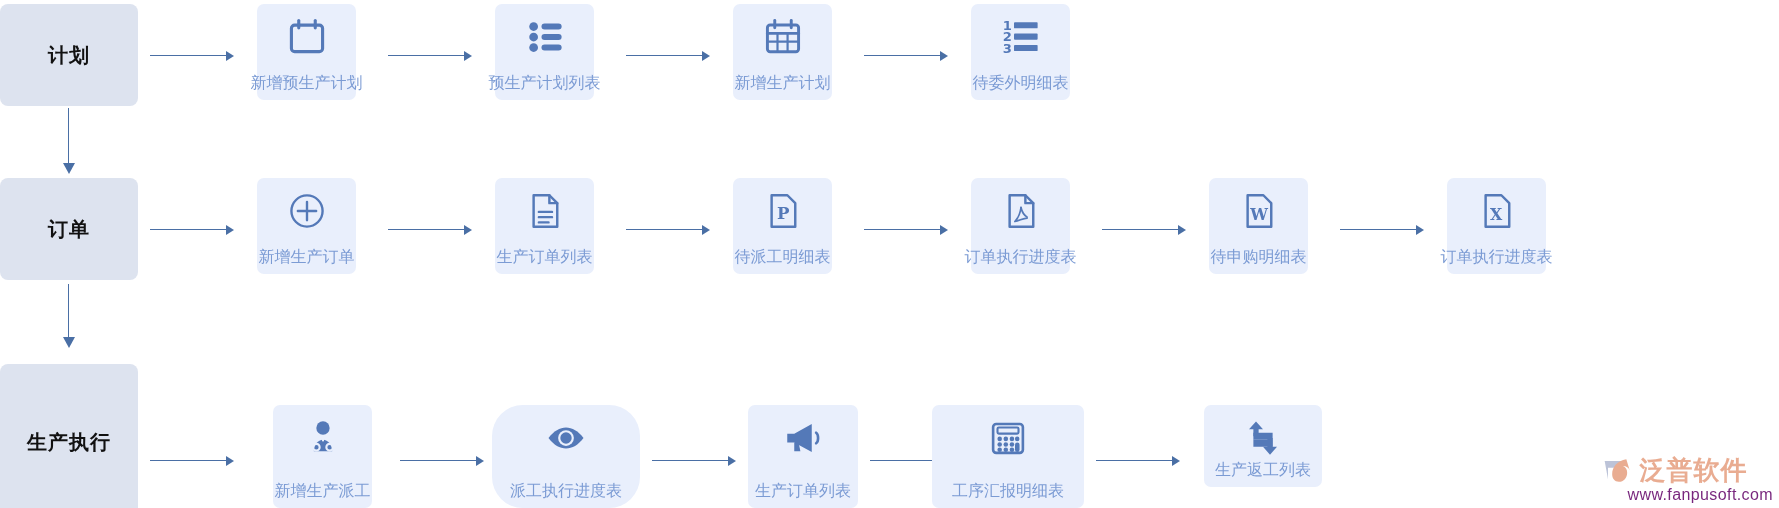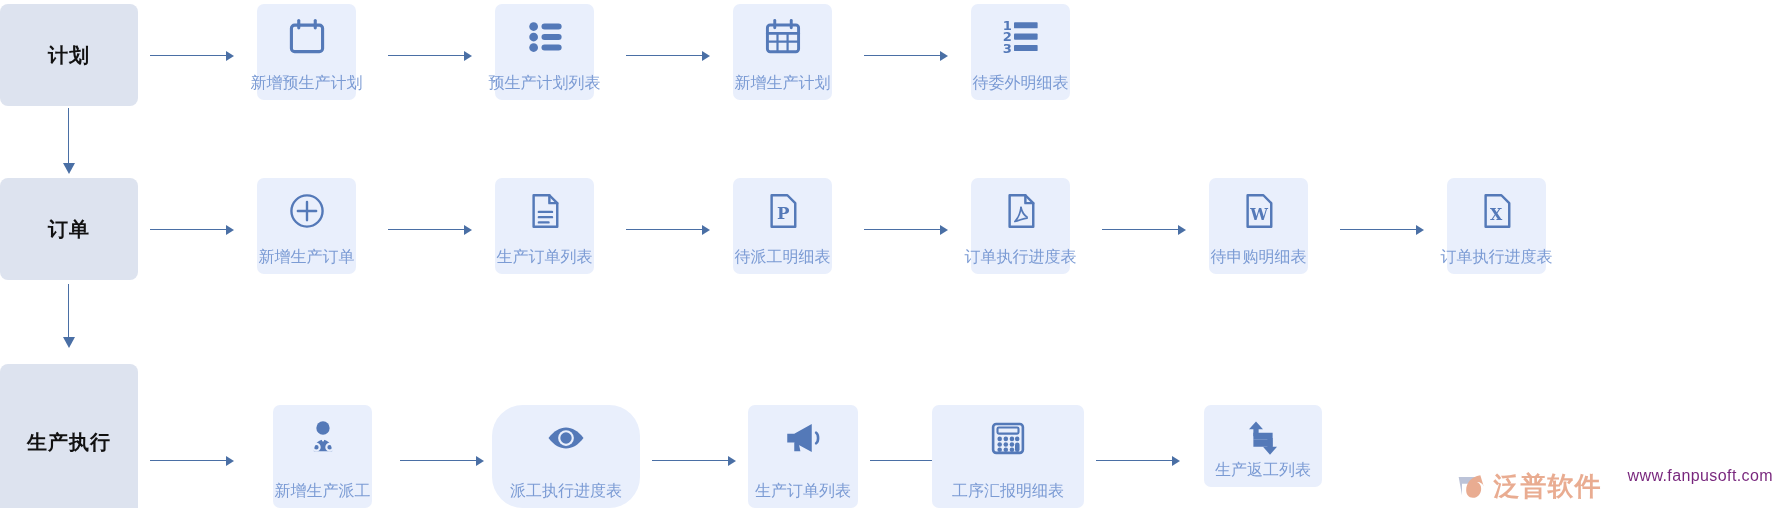--- a/index.html
+++ b/index.html
@@ -80,21 +80,21 @@
     width:0;height:0;
     border-top:11px solid #4a6fa5;
     border-left:6.5px solid transparent;
     border-right:6.5px solid transparent;
   }
 
   
   #watermark{
     position:absolute;
     right:6px;bottom:4px;
-    display:flex;flex-direction:row;align-items:flex-start;
+    display:flex;flex-direction:column;align-items:flex-start;
     opacity:.95;
   }
   .wm-top{display:flex;align-items:center;gap:4px;}
   .wm-mark{width:34px;height:30px;}
   .wm-name{
     font-size:26px;font-weight:bold;color:#e8a88c;letter-spacing:1px;
     font-family:"DejaVu Sans","Liberation Sans",sans-serif;
   }
   .wm-url{
     font-size:16px;color:#701a75;letter-spacing:.4px;

